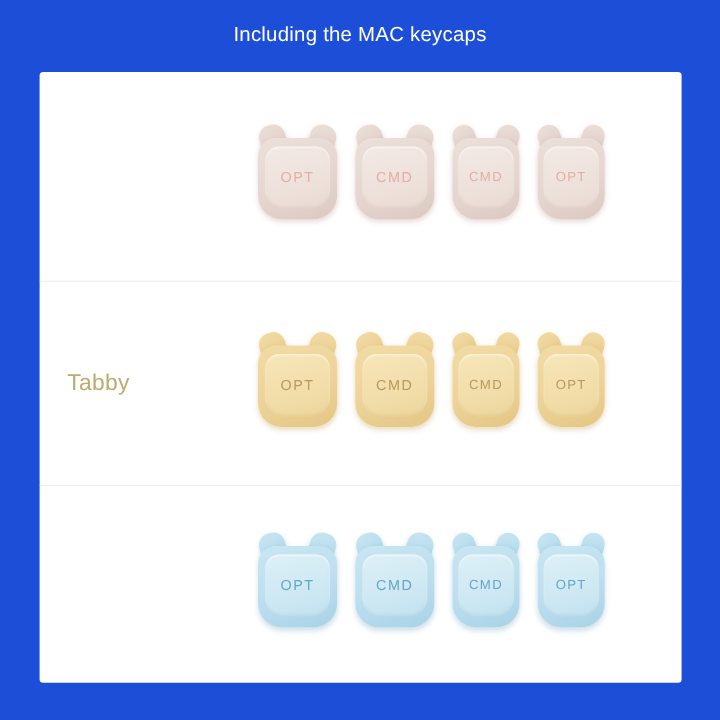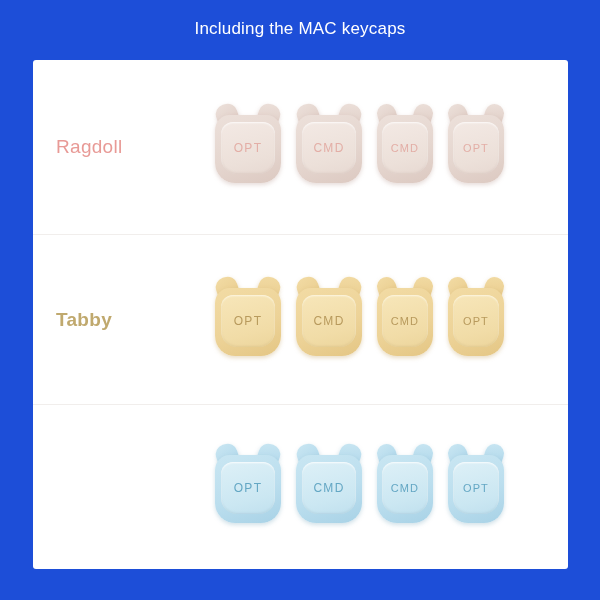--- a/index.html
+++ b/index.html
@@ -149,21 +149,21 @@
   .tabby .body {
     background: linear-gradient(160deg, #f2dba4 0%, #edd398 55%, #e4c684 100%);
     box-shadow: 0 2px 4px rgba(191,158,93,0.35);
   }
   .tabby .face {
     background: linear-gradient(165deg, #f7e6b9 0%, #f1dca7 70%, #ecd59c 100%);
     box-shadow: inset 0 1px 2px rgba(255,252,236,0.85),
                 inset 0 -1px 2px rgba(193,160,96,0.28);
   }
   .tabby .legend { color: #b89a5d; }
-  .label-tabby { color: #c0a96e; font-weight: bold; }
+  .label-tabby { color: #c0a96e; }
 
   
   .persian .ear,
   .persian .body {
     background: linear-gradient(160deg, #c9e6f2 0%, #bbdeee 55%, #a8d2e6 100%);
     box-shadow: 0 2px 4px rgba(124,168,189,0.35);
   }
   .persian .face {
     background: linear-gradient(165deg, #ddf0f7 0%, #cbe7f2 70%, #c0e0ee 100%);
     box-shadow: inset 0 1px 2px rgba(255,255,255,0.9),
@@ -175,21 +175,20 @@
 </head>
 <body>
 
 <div class="page">
 
   <div class="title">Including the MAC keycaps</div>
 
   <div class="card">
 
     <div class="row row-1 ragdoll">
-      <div class="row-label label-ragdoll">Ragdoll</div>
       <div class="keys">
         <div class="keycap wide">
           <span class="ear left"></span>
           <span class="ear right"></span>
           <span class="body"></span>
           <span class="face">
             <span class="legend">OPT</span>
           </span>
         </div>
         <div class="keycap wide">

